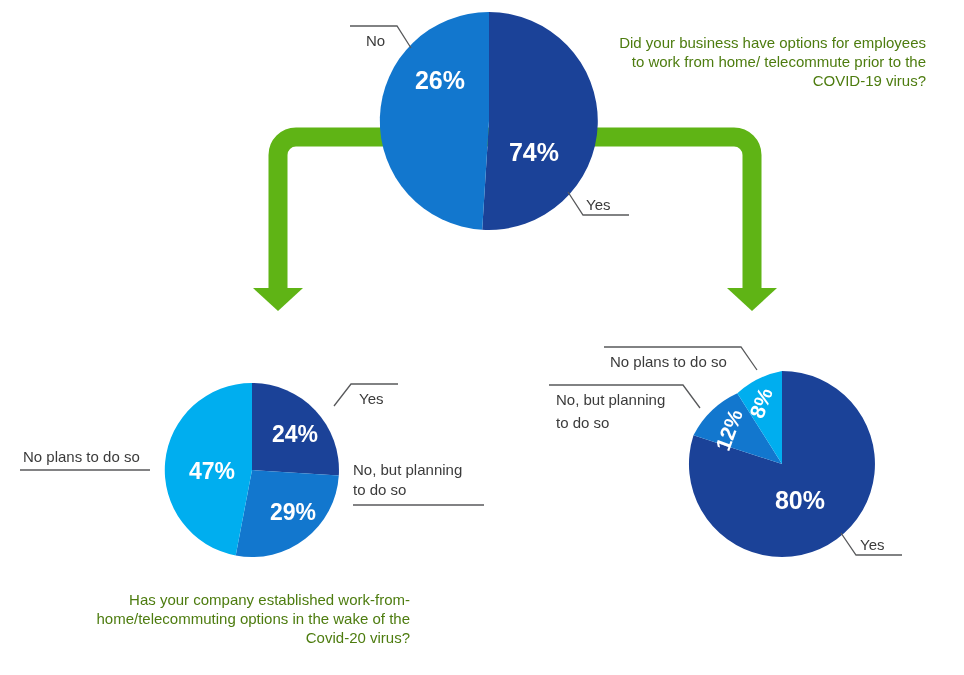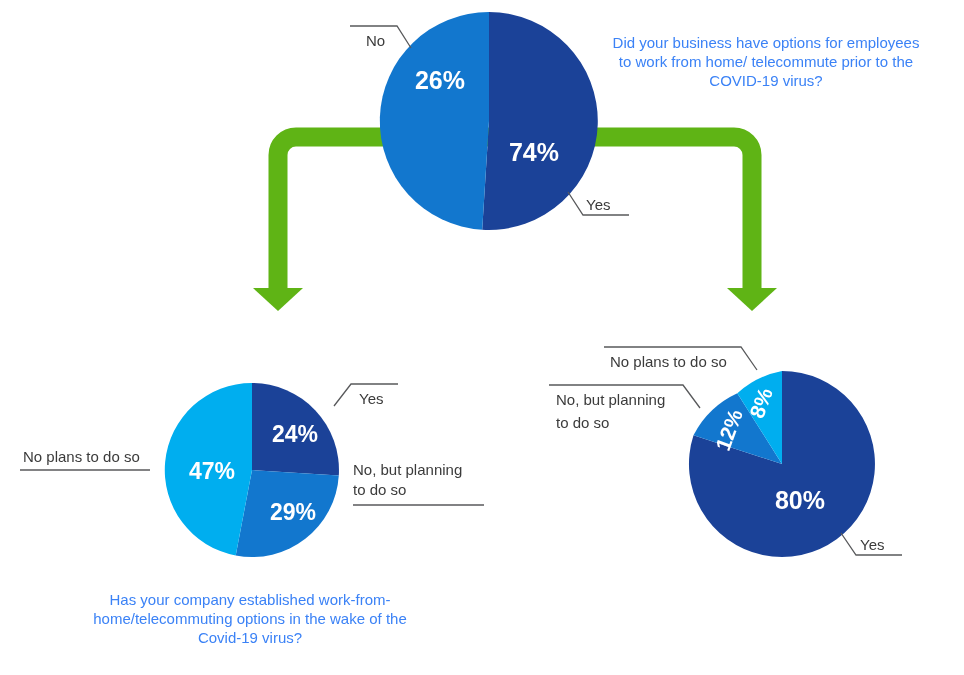--- a/index.html
+++ b/index.html
@@ -30,22 +30,22 @@
     font-size:15px;
     fill:#3b3b3b;
     dominant-baseline:central;
   }
   .leader{stroke:#58595b;stroke-width:1.3;fill:none;}
 
   .caption{
     position:absolute;
     font-size:15px;
     line-height:19px;
-    color:#3b82f6;
-    text-align:center;
+    color:#4d7c0f;
+    text-align:right;
   }
   #q-main{left:606px;top:33px;width:320px;}
   #cap-left{left:90px;top:590px;width:320px;}
   #cap-right{left:628px;top:604px;width:320px;}
 </style>
 </head>
 <body>
 
 <div id="stage">
 
@@ -133,16 +133,16 @@
     </g>
 
     <g>
       <path class="leader" d="M 841,533 L 856,555 L 902,555"></path>
       <text class="calloutText" x="860" y="544" text-anchor="start">Yes</text>
     </g>
   </svg>
 
   <div class="caption" id="q-main">Did your business have options for employees to work from home/ telecommute prior to the COVID-19 virus?</div>
 
-  <div class="caption" id="cap-left">Has your company established work-from-home/telecommuting options in the wake of the Covid-19 virus?</div>
+  <div class="caption" id="cap-left">Has your company established work-from-home/telecommuting options in the wake of the Covid-20 virus?</div>
 
 
 </div>
 
 </body></html>

